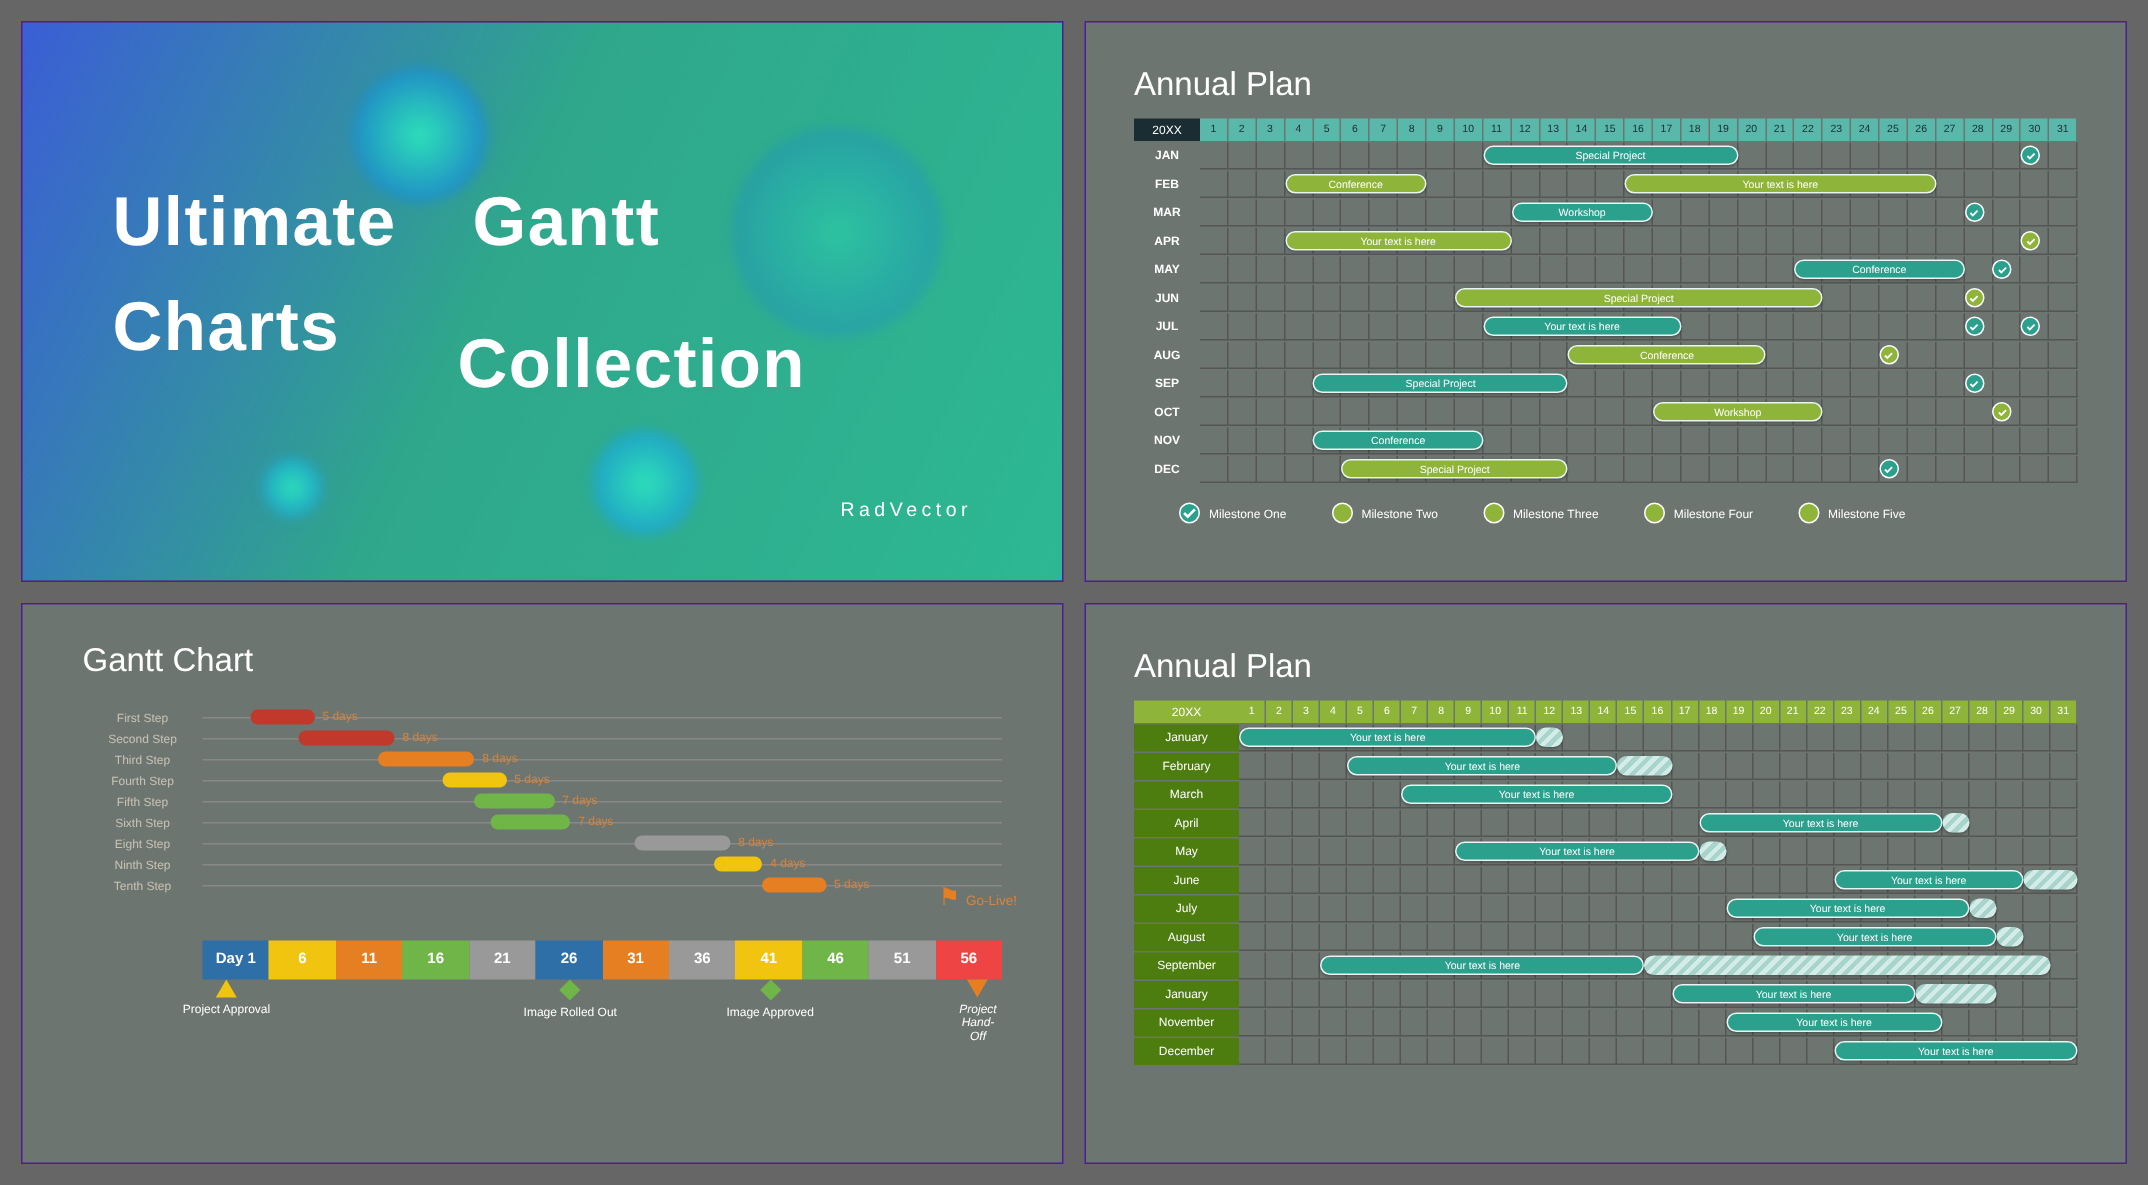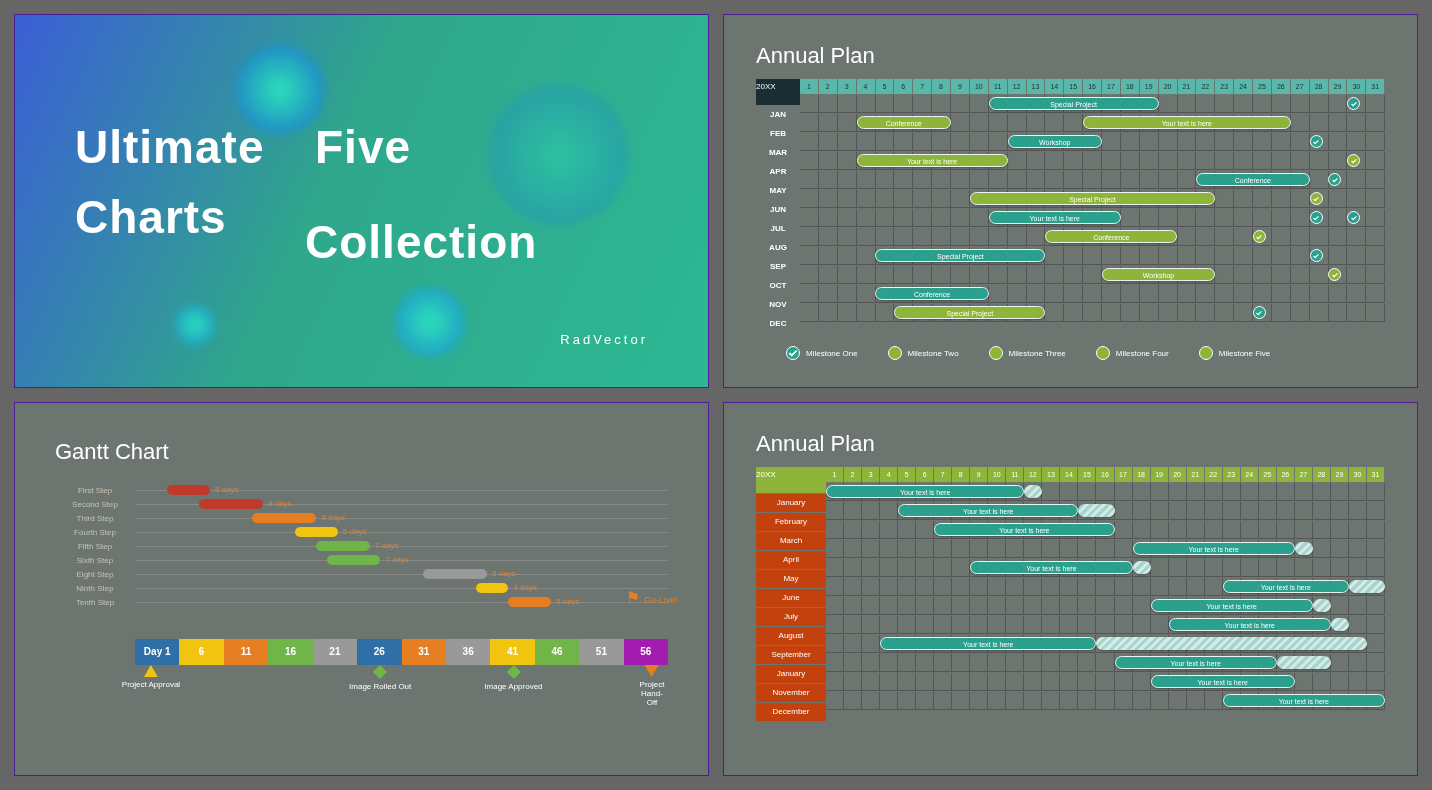--- a/index.html
+++ b/index.html
@@ -8,79 +8,79 @@
 
 .s1 { background: linear-gradient(115deg, #3b5ed6 0%, #2fa78b 45%, #2db893 100%); }
 .s1 .glow { position: absolute; border-radius: 50%; filter: blur(4px); }
 .s1 h1 { position: absolute; color: #fff; font-weight: 700; font-size: 46px; letter-spacing: 1px; }
 .s1 .brand { position: absolute; right: 60px; bottom: 40px; color: #fff; font-size: 13px; letter-spacing: 3px; }
 
 .sG { background: #6d7570; padding: 28px 32px 18px; }
 .sG h2 { color: #fff; font-weight: 300; font-size: 22px; margin-bottom: 10px; }
 .grid { display: flex; }
 .rowLabels { width: 44px; }
-.rowLabels .yr { height: 26px; background: #1a2d32; color: #fff; font-size: 8px; line-height: 15px; margin-bottom: 1px; }
+.rowLabels .yr { height: 15px; background: #1a2d32; color: #fff; font-size: 8px; text-align: center; line-height: 15px; margin-bottom: 1px; }
 .rowLabels .m { height: 18px; background: #6d7570; color: #fff; font-size: 8px; font-weight: 600; text-align: center; line-height: 18px; margin-bottom: 1px; }
 .s4 .rowLabels { width: 70px; }
-.s4 .rowLabels .m { background: #c2410c; font-size: 8px; font-weight: 500; }
+.s4 .rowLabels .m { background: #4d7c0f; font-size: 8px; font-weight: 500; }
 .s4 .rowLabels .yr { background: #8fb43a; }
 .gantt { flex: 1; position: relative; }
 .dayHead { display: flex; height: 15px; margin-bottom: 1px; }
 .dayHead span { flex: 1; background: #5ab8ab; color: #1a2d32; font-size: 7px; text-align: center; line-height: 15px; margin-right: 1px; }
 .s4 .dayHead span { background: #8fb43a; color: #fff; }
 .gRows { position: relative; }
 .gRow { height: 18px; margin-bottom: 1px; display: flex; position: relative; }
 .gCell { flex: 1; border-right: 1px solid #555; border-bottom: 1px solid #555; }
 .bar { position: absolute; height: 13px; top: 2px; border-radius: 7px; font-size: 7px; color: #fff; text-align: center; line-height: 13px; box-shadow: 0 1px 2px rgba(0,0,0,0.3); }
 .bar.teal { background: #2aa08d; border: 1px solid #e8f5f2; }
 .bar.green { background: #8fb43a; border: 1px solid #e8f5f2; }
 .bar.hatch { background: repeating-linear-gradient(-45deg, #a8d4cc 0 3px, #d4ece7 3px 6px); }
 .ms { position: absolute; width: 13px; height: 13px; border-radius: 50%; top: 2px; display: flex; align-items: center; justify-content: center; }
 .ms.teal { background: #2aa08d; border: 1px solid #fff; }
 .ms.green { background: #8fb43a; border: 1px solid #fff; }
 .ms svg { width: 8px; height: 8px; }
 .legend { display: flex; gap: 30px; margin-top: 12px; padding-left: 30px; }
 .lItem { display: flex; align-items: center; gap: 6px; color: #fff; font-size: 8px; }
 .lDot { width: 14px; height: 14px; border-radius: 50%; }
 
-.s3 { background: #6d7570; padding: 36px 40px; }
+.s3 { background: #6d7570; padding: 24px 40px; }
 .s3 h2 { color: #fff; font-weight: 300; font-size: 22px; margin-bottom: 18px; }
 .steps { position: relative; }
 .step { display: flex; align-items: center; height: 14px; }
 .step .lbl { width: 80px; font-size: 8px; color: #c9c3b4; text-align: center; }
 .step .line { flex: 1; height: 1px; background: #888; position: relative; }
 .step .b { position: absolute; height: 10px; top: -5px; border-radius: 5px; }
 .step .dur { color: #d9843a; font-size: 8px; position: absolute; top: -5px; }
 .c-red { background: #c0392b; }
 .c-orange { background: #e67e22; }
 .c-yellow { background: #f1c40f; }
 .c-green { background: #6fb548; }
 .c-blue { background: #2e6fa8; }
 .c-grey { background: #999; }
-.c-navy { background: #a21caf; }
+.c-navy { background: #ef4444; }
 .timeline { display: flex; margin-top: 30px; margin-left: 80px; }
 .timeline span { flex: 1; height: 26px; color: #fff; font-size: 10px; text-align: center; line-height: 26px; font-weight: 600; }
 .milestones { position: relative; margin-left: 80px; height: 40px; }
 .mst { position: absolute; text-align: center; font-size: 8px; color: #fff; transform: translateX(-50%); }
 .mst .arrow { width: 0; height: 0; border-left: 7px solid transparent; border-right: 7px solid transparent; border-bottom: 12px solid #f1c40f; margin: 0 auto 3px; }
 .mst .diamond { width: 10px; height: 10px; background: #6fb548; transform: rotate(45deg); margin: 2px auto 5px; }
 .mst .arrowDown { width: 0; height: 0; border-left: 7px solid transparent; border-right: 7px solid transparent; border-top: 12px solid #e67e22; margin: 0 auto 3px; }
 .flag { position: absolute; right: 30px; top: 185px; color: #d9843a; font-size: 9px; }
 .flag::before { content: '⚑'; font-size: 16px; color: #e67e22; margin-right: 4px; }
 </style>
 </head>
 <body>
 
 <div class="slide s1">
   <div class="glow" style="width:90px;height:90px;left:220px;top:30px;background:radial-gradient(circle,#2de0b8,#1a6bcc);"></div>
   <div class="glow" style="width:140px;height:140px;right:80px;top:70px;background:radial-gradient(circle,#2de0b8,#1a6bcc);opacity:0.4;"></div>
   <div class="glow" style="width:40px;height:40px;left:160px;top:290px;background:radial-gradient(circle,#2de0b8,#1a8bcc);"></div>
   <div class="glow" style="width:70px;height:70px;left:380px;bottom:30px;background:radial-gradient(circle,#2de0b8,#1a8bcc);"></div>
   <h1 style="left:60px;top:105px;">Ultimate</h1>
-  <h1 style="left:300px;top:105px;">Five</h1>
+  <h1 style="left:300px;top:105px;">Gantt</h1>
   <h1 style="left:60px;top:175px;">Charts</h1>
   <h1 style="left:290px;top:200px;">Collection</h1>
   <div class="brand">RadVector</div>
 </div>
 
 <div class="slide sG s2">
   <h2>Annual Plan</h2>
   <div class="grid">
     <div class="rowLabels">
       <div class="yr">20XX</div>
@@ -715,21 +715,21 @@
         <div>Project Approval</div>
       </div>
       <div class="mst" style="left: 46%;">
         <div class="diamond"></div>
         <div>Image Rolled Out</div>
       </div>
       <div class="mst" style="left: 71%;">
         <div class="diamond"></div>
         <div>Image Approved</div>
       </div>
-      <div class="mst" style="left: 97%;">
+      <div class="mst" style="left: 97%; font-style: italic;">
         <div class="arrowDown"></div>
         <div>Project Hand-Off</div>
       </div>
     </div>
 </div>
 
 <div class="slide sG s4">
   <h2>Annual Plan</h2>
   <div class="grid">
     <div class="rowLabels">

